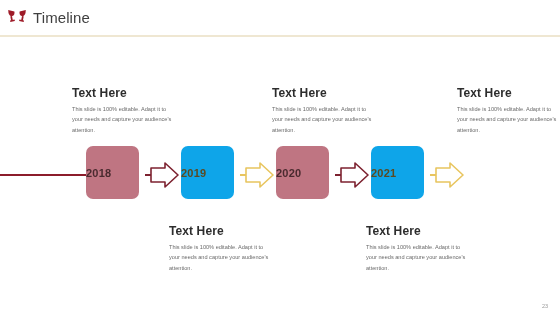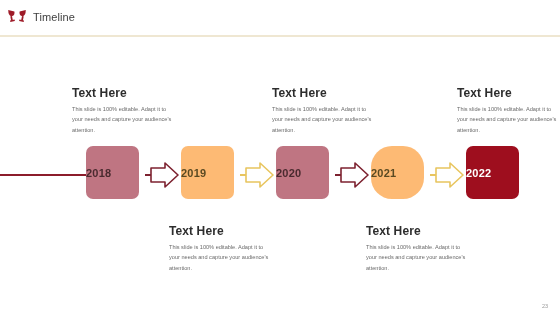--- a/index.html
+++ b/index.html
@@ -25,21 +25,21 @@
   }
   .header-icon {
     margin-left: 6px;
     width: 22px; height: 22px;
     display: flex;
     align-items: center;
     justify-content: center;
   }
   .header-title {
     margin-left: 5px;
-    font-size: 11px;
+    font-size: 15px;
     color: #3f3f3f;
     letter-spacing: 0.1px;
     line-height: 1;
   }
   .header-rule {
     position: absolute;
     left: 0; top: 35px;
     width: 560px; height: 2px;
     background: #efe7d2;
   }
@@ -64,21 +64,21 @@
     display: flex;
     align-items: center;
   }
   .node-label {
     font-size: 11px;
     font-weight: bold;
     letter-spacing: 0.2px;
   }
   .node.rose { background: #bf7582; }
   .node.rose .node-label { color: #4a2a2f; }
-  .node.gold { background: #fdba74; }
+  .node.gold { background: #0ea5e9; }
   .node.gold .node-label { color: #5a4a22; }
   .node.crimson { background: #9e0e1e; }
   .node.crimson .node-label { color: #ffffff; }
 
   
   .connector {
     position: absolute;
     top: 16px;
     width: 40px; height: 26px;
   }
@@ -158,33 +158,30 @@
   <div class="node rose" style="left:276px;">
     <span class="node-label">2020</span>
   </div>
   <div class="connector" style="left:335px;">
     <svg width="40" height="26" viewBox="0 0 40 26">
       <path d="M0 13 H8" stroke="#7d2230" stroke-width="2" fill="none"></path>
       <path d="M6 6 H20 V1 L33 13 L20 25 V20 H6 Z" fill="#ffffff" stroke="#7d2230" stroke-width="1.6" stroke-linejoin="round"></path>
     </svg>
   </div>
 
-  <div class="node gold" style="left:371px;border-radius:21px;">
+  <div class="node gold" style="left:371px;">
     <span class="node-label">2021</span>
   </div>
   <div class="connector" style="left:430px;">
     <svg width="40" height="26" viewBox="0 0 40 26">
       <path d="M0 13 H8" stroke="#e8c55f" stroke-width="2" fill="none"></path>
       <path d="M6 6 H20 V1 L33 13 L20 25 V20 H6 Z" fill="#ffffff" stroke="#e8c55f" stroke-width="1.6" stroke-linejoin="round"></path>
     </svg>
   </div>
 
-  <div class="node crimson" style="left:466px;">
-    <span class="node-label">2022</span>
-  </div>
 </div>
 
 <div class="textblock" style="left:72px; top:86px;">
   <p class="tb-title">Text Here</p>
   <p class="tb-body">This slide is 100% editable. Adapt it to your needs and capture your audience's attention.</p>
 </div>
 
 <div class="textblock" style="left:272px; top:86px;">
   <p class="tb-title">Text Here</p>
   <p class="tb-body">This slide is 100% editable. Adapt it to your needs and capture your audience's attention.</p>

